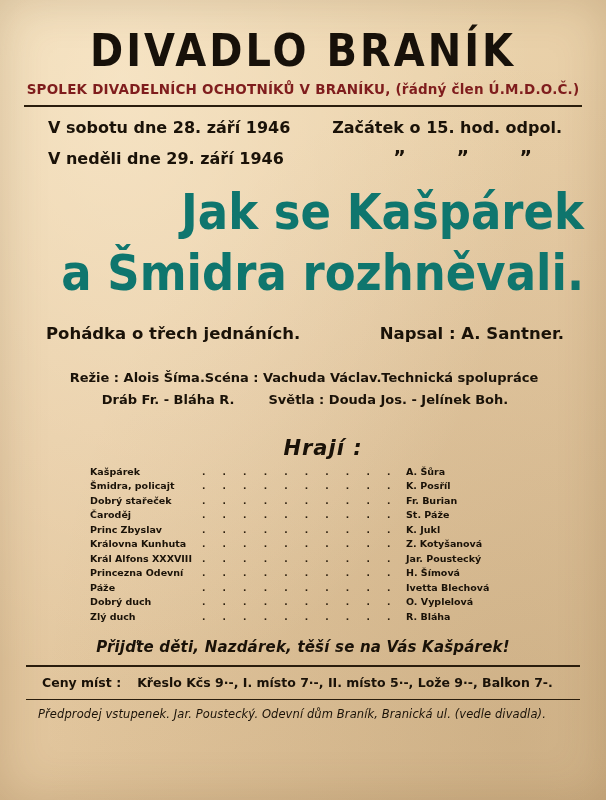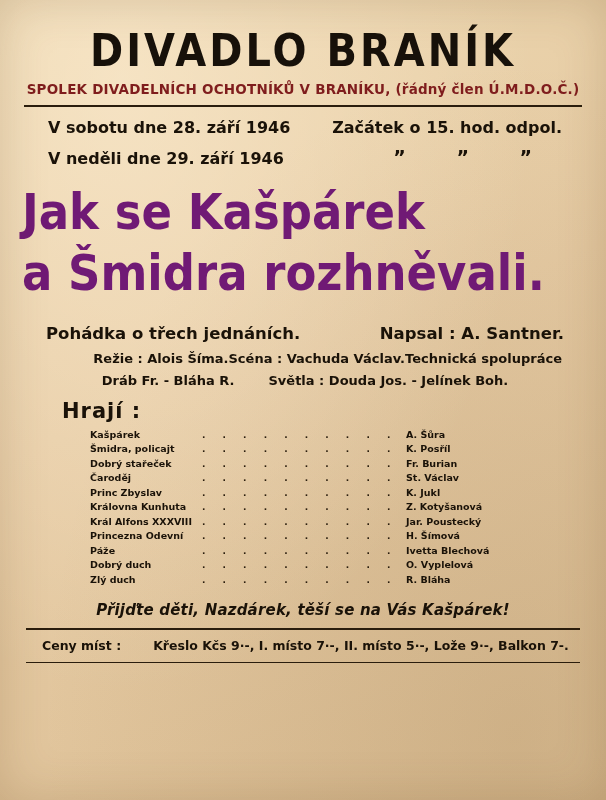--- a/index.html
+++ b/index.html
@@ -82,24 +82,24 @@
   .dates-row + .dates-row { margin-top: 9px; }
   .dq {
     letter-spacing: 22px;
     font-size: 19px;
     padding-right: 8px;
   }
 
   
   .play-title {
     margin-top: 22px;
-    text-align: left;
-    font-family: "DejaVu Sans", sans-serif;
-    font-weight: bold;
-    color: #701a75;
+    text-align: right;
+    font-family: "DejaVu Sans", sans-serif;
+    font-weight: bold;
+    color: #0f766e;
     line-height: 1.04;
   }
   .play-title .l1 {
     font-size: 45px;
     letter-spacing: 0px;
     display: block;
     transform: scaleY(1.1);
   }
   .play-title .l2 {
     font-size: 45px;
@@ -117,43 +117,45 @@
   }
   .cred-row-1 {
     display: flex;
     justify-content: space-between;
     align-items: baseline;
     font-size: 16.5px;
     gap: 48px;
   }
   .cred-row-2 {
     display: flex;
-    justify-content: flex-end;
+    justify-content: center;
     align-items: baseline;
     font-size: 13px;
-    margin-top: 8px;
+    margin-top: 27px;
     padding-right: 2px;
   }
   .cred-row-3 {
     display: flex;
     justify-content: center;
     gap: 34px;
     align-items: baseline;
     font-size: 13px;
     margin-top: 7px;
   }
 
   
   .cast-head {
-    margin-top: 11px;
+    margin-top: 29px;
     padding-left: 40px;
     font-family: "DejaVu Sans", sans-serif;
     font-weight: bold;
     font-size: 21px;
     letter-spacing: 1px;
+    font-style: italic;
+    text-align: center;
   }
   .cast {
     margin-top: 6px;
     padding-left: 68px;
     padding-right: 70px;
     font-family: "DejaVu Sans", sans-serif;
     font-weight: bold;
     font-size: 9.5px;
   }
   .cast-row {
@@ -198,21 +200,21 @@
     background: #2a1d0d;
     margin: 9px 4px 0 4px;
   }
   .prices {
     margin-top: 8px;
     padding-left: 20px;
     font-family: "DejaVu Sans", sans-serif;
     font-weight: bold;
     font-size: 12.5px;
     display: flex;
-    gap: 32px;
+    gap: 16px;
     align-items: baseline;
   }
   .prices .label { white-space: nowrap; }
   .prices .vals { white-space: nowrap; }
   .rule3 {
     height: 1.5px;
     background: #2a1d0d;
     margin: 9px 4px 0 4px;
   }
   .presale {
@@ -281,21 +283,21 @@
       <span class="cast-actor">K. Posříl</span>
     </div>
     <div class="cast-row">
       <span class="cast-role">Dobrý stařeček</span>
       <span class="cast-dots">.    .    .    .    .    .    .    .    .    .    .    .    .    .</span>
       <span class="cast-actor">Fr. Burian</span>
     </div>
     <div class="cast-row">
       <span class="cast-role">Čaroděj</span>
       <span class="cast-dots">.    .    .    .    .    .    .    .    .    .    .    .    .    .</span>
-      <span class="cast-actor">St. Václav</span>
+      <span class="cast-actor">St. Páže</span>
     </div>
     <div class="cast-row">
       <span class="cast-role">Princ Zbyslav</span>
       <span class="cast-dots">.    .    .    .    .    .    .    .    .    .    .    .    .    .</span>
       <span class="cast-actor">K. Jukl</span>
     </div>
     <div class="cast-row">
       <span class="cast-role">Královna Kunhuta</span>
       <span class="cast-dots">.    .    .    .    .    .    .    .    .    .    .    .    .    .</span>
       <span class="cast-actor">Z. Kotyšanová</span>
@@ -331,16 +333,17 @@
 
   <div class="rule2"></div>
 
   <div class="prices">
     <span class="label">Ceny míst :</span>
     <span class="vals">Křeslo Kčs 9·-, I. místo 7·-, II. místo 5·-, Lože 9·-, Balkon 7-.</span>
   </div>
 
   <div class="rule3"></div>
 
+  <div class="presale">Předprodej vstupenek. Jar. Poustecký. Odevní dům Braník, Branická ul. (vedle divadla).</div>
 
 </div>
 
 <div class="edge-shade"></div>
 
 </body></html>

